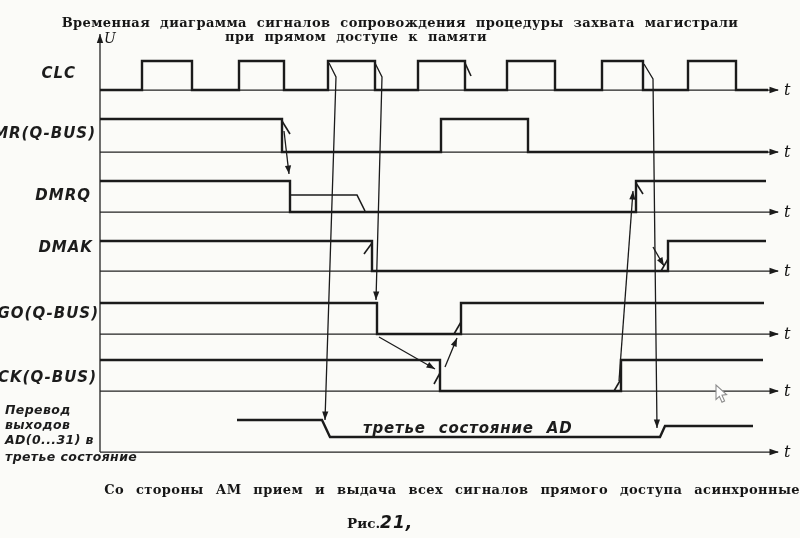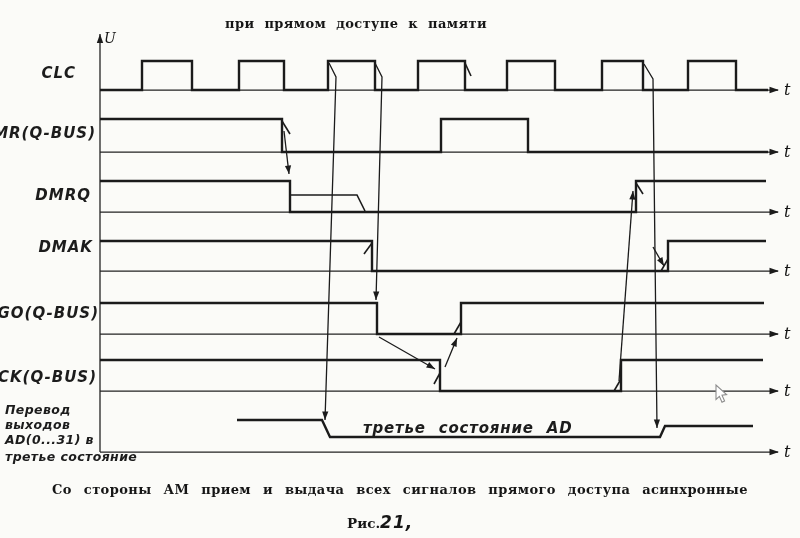--- a/index.html
+++ b/index.html
@@ -1,21 +1,21 @@
 <!DOCTYPE html>
 <html><head>
 <meta charset="utf-8">
 <style>
   html,body{margin:0;padding:0;background:#e8e8e6;}
   .page{position:relative;width:800px;height:538px;background:#fbfbf8;overflow:hidden;
         font-family:"DejaVu Serif",serif;color:#161616;}
   .title{position:absolute;top:16px;left:0;width:800px;text-align:center;
          font:600 13px "DejaVu Serif",serif;letter-spacing:.4px;word-spacing:5px;line-height:13px;}
   .title .t2{display:block;transform:translateX(-44px);margin-top:1px;}
-  .caption{position:absolute;top:482px;left:0;width:800px;text-align:center;
+  .caption{position:absolute;top:482px;left:0;width:800px;text-align:right;
            font:600 13px "DejaVu Serif",serif;letter-spacing:.4px;word-spacing:7px;}
   .fig{position:absolute;top:512px;left:347px;font:600 13.5px "DejaVu Serif",serif;}
   .fig .fignum{font:italic 600 17px "DejaVu Sans",sans-serif;letter-spacing:1px;}
   svg{position:absolute;left:0;top:0;}
   .siglab{font:italic 600 15px "DejaVu Sans",sans-serif;letter-spacing:1px;fill:#1c1c1c;}
   .adlab{font:italic 600 12.5px "DejaVu Sans",sans-serif;letter-spacing:.4px;fill:#1c1c1c;}
   .tlab{font:italic 16px "DejaVu Serif",serif;fill:#151515;}
   .ulab{font:italic 14px "DejaVu Serif",serif;fill:#151515;}
   .tristate{font:italic 600 15px "DejaVu Sans",sans-serif;letter-spacing:.8px;word-spacing:7px;fill:#1c1c1c;}
 </style>
@@ -88,20 +88,21 @@
       <polyline points="364,254 372,243" fill="none" stroke="#1b1b1b" stroke-width="1.6"></polyline>
       <polyline points="454,334 461,322" fill="none" stroke="#1b1b1b" stroke-width="1.6"></polyline>
       <polyline points="434,384 440,373" fill="none" stroke="#1b1b1b" stroke-width="1.6"></polyline>
       <polyline points="614,391 621,379" fill="none" stroke="#1b1b1b" stroke-width="1.6"></polyline>
       <polyline points="636,183 643,194" fill="none" stroke="#1b1b1b" stroke-width="1.6"></polyline>
       <polyline points="661,271 668,259" fill="none" stroke="#1b1b1b" stroke-width="1.6"></polyline>
       <polyline points="465,63 471,76" fill="none" stroke="#1b1b1b" stroke-width="1.6"></polyline>
     </svg>
 
   <div class="title">
+    <span>Временная диаграмма сигналов сопровождения процедуры захвата магистрали</span>
     <span class="t2">при прямом доступе к памяти</span>
   </div>
 
   <div class="caption">Со стороны АМ прием и выдача всех сигналов прямого доступа асинхронные</div>
 
   <div class="fig">
     <span>Рис.</span><span class="fignum">21,</span>
   </div>
 
   <svg id="cursor-svg" width="800" height="538" viewBox="0 0 800 538" style="pointer-events:none;">

